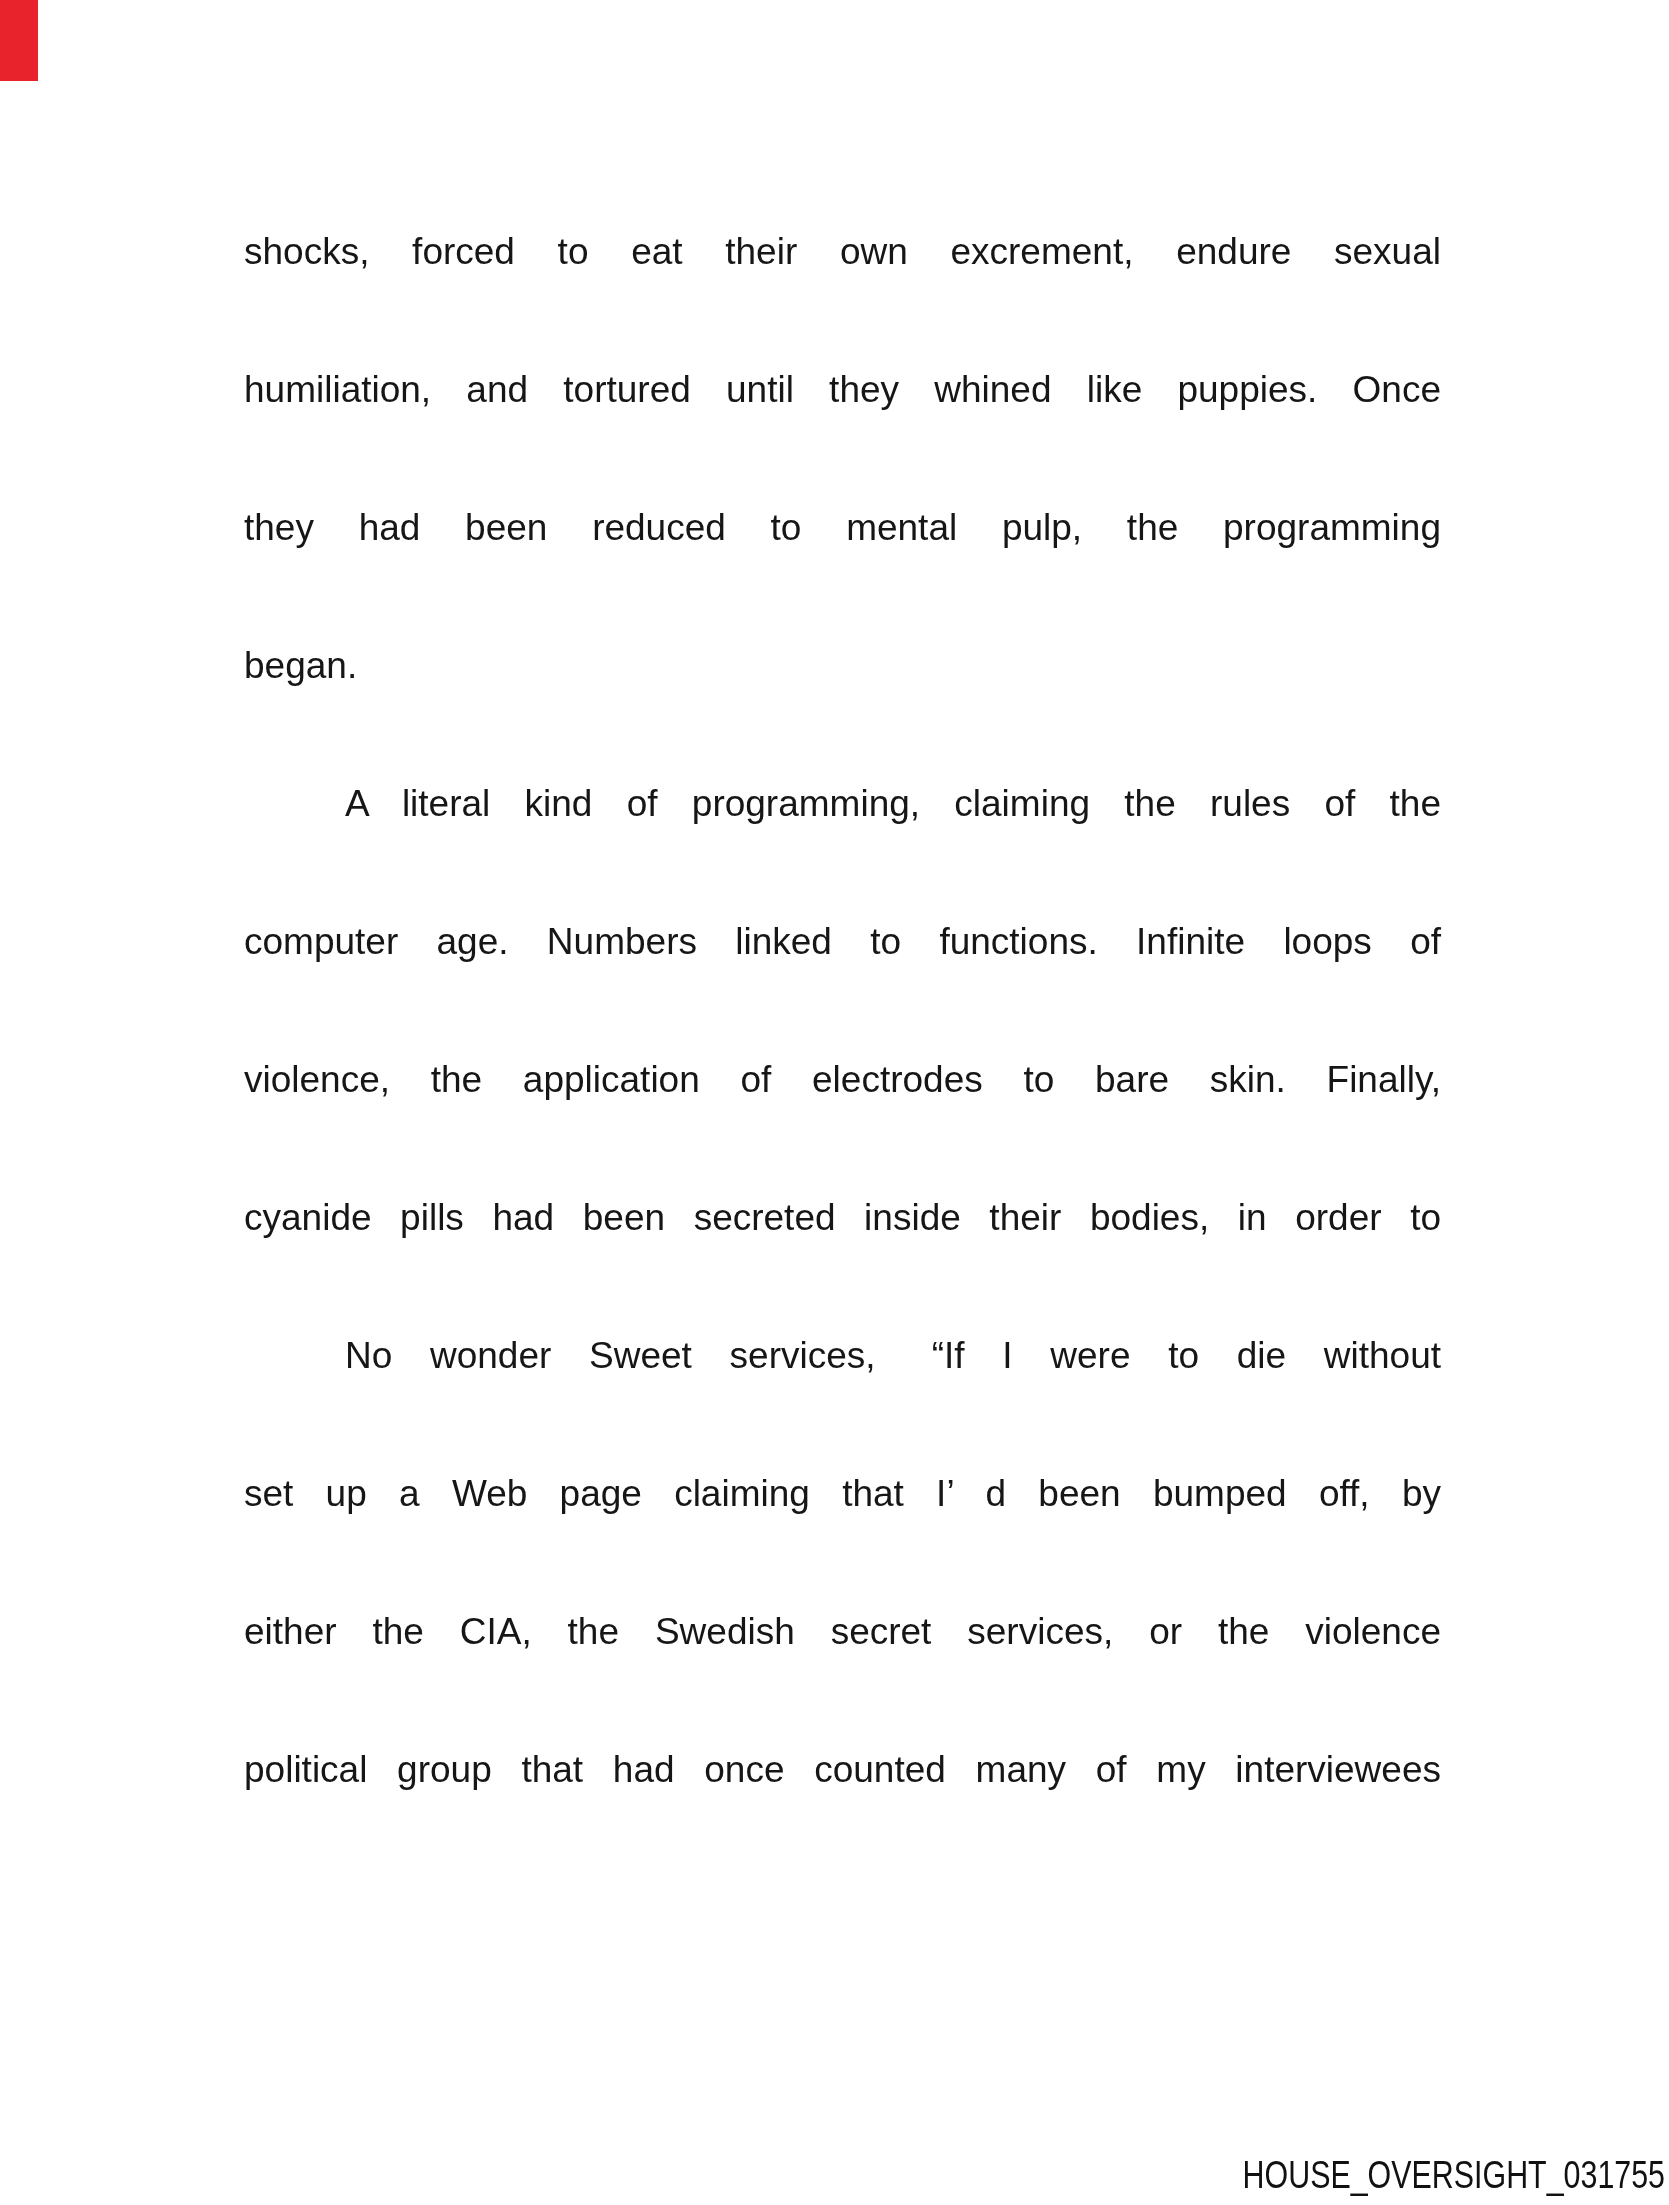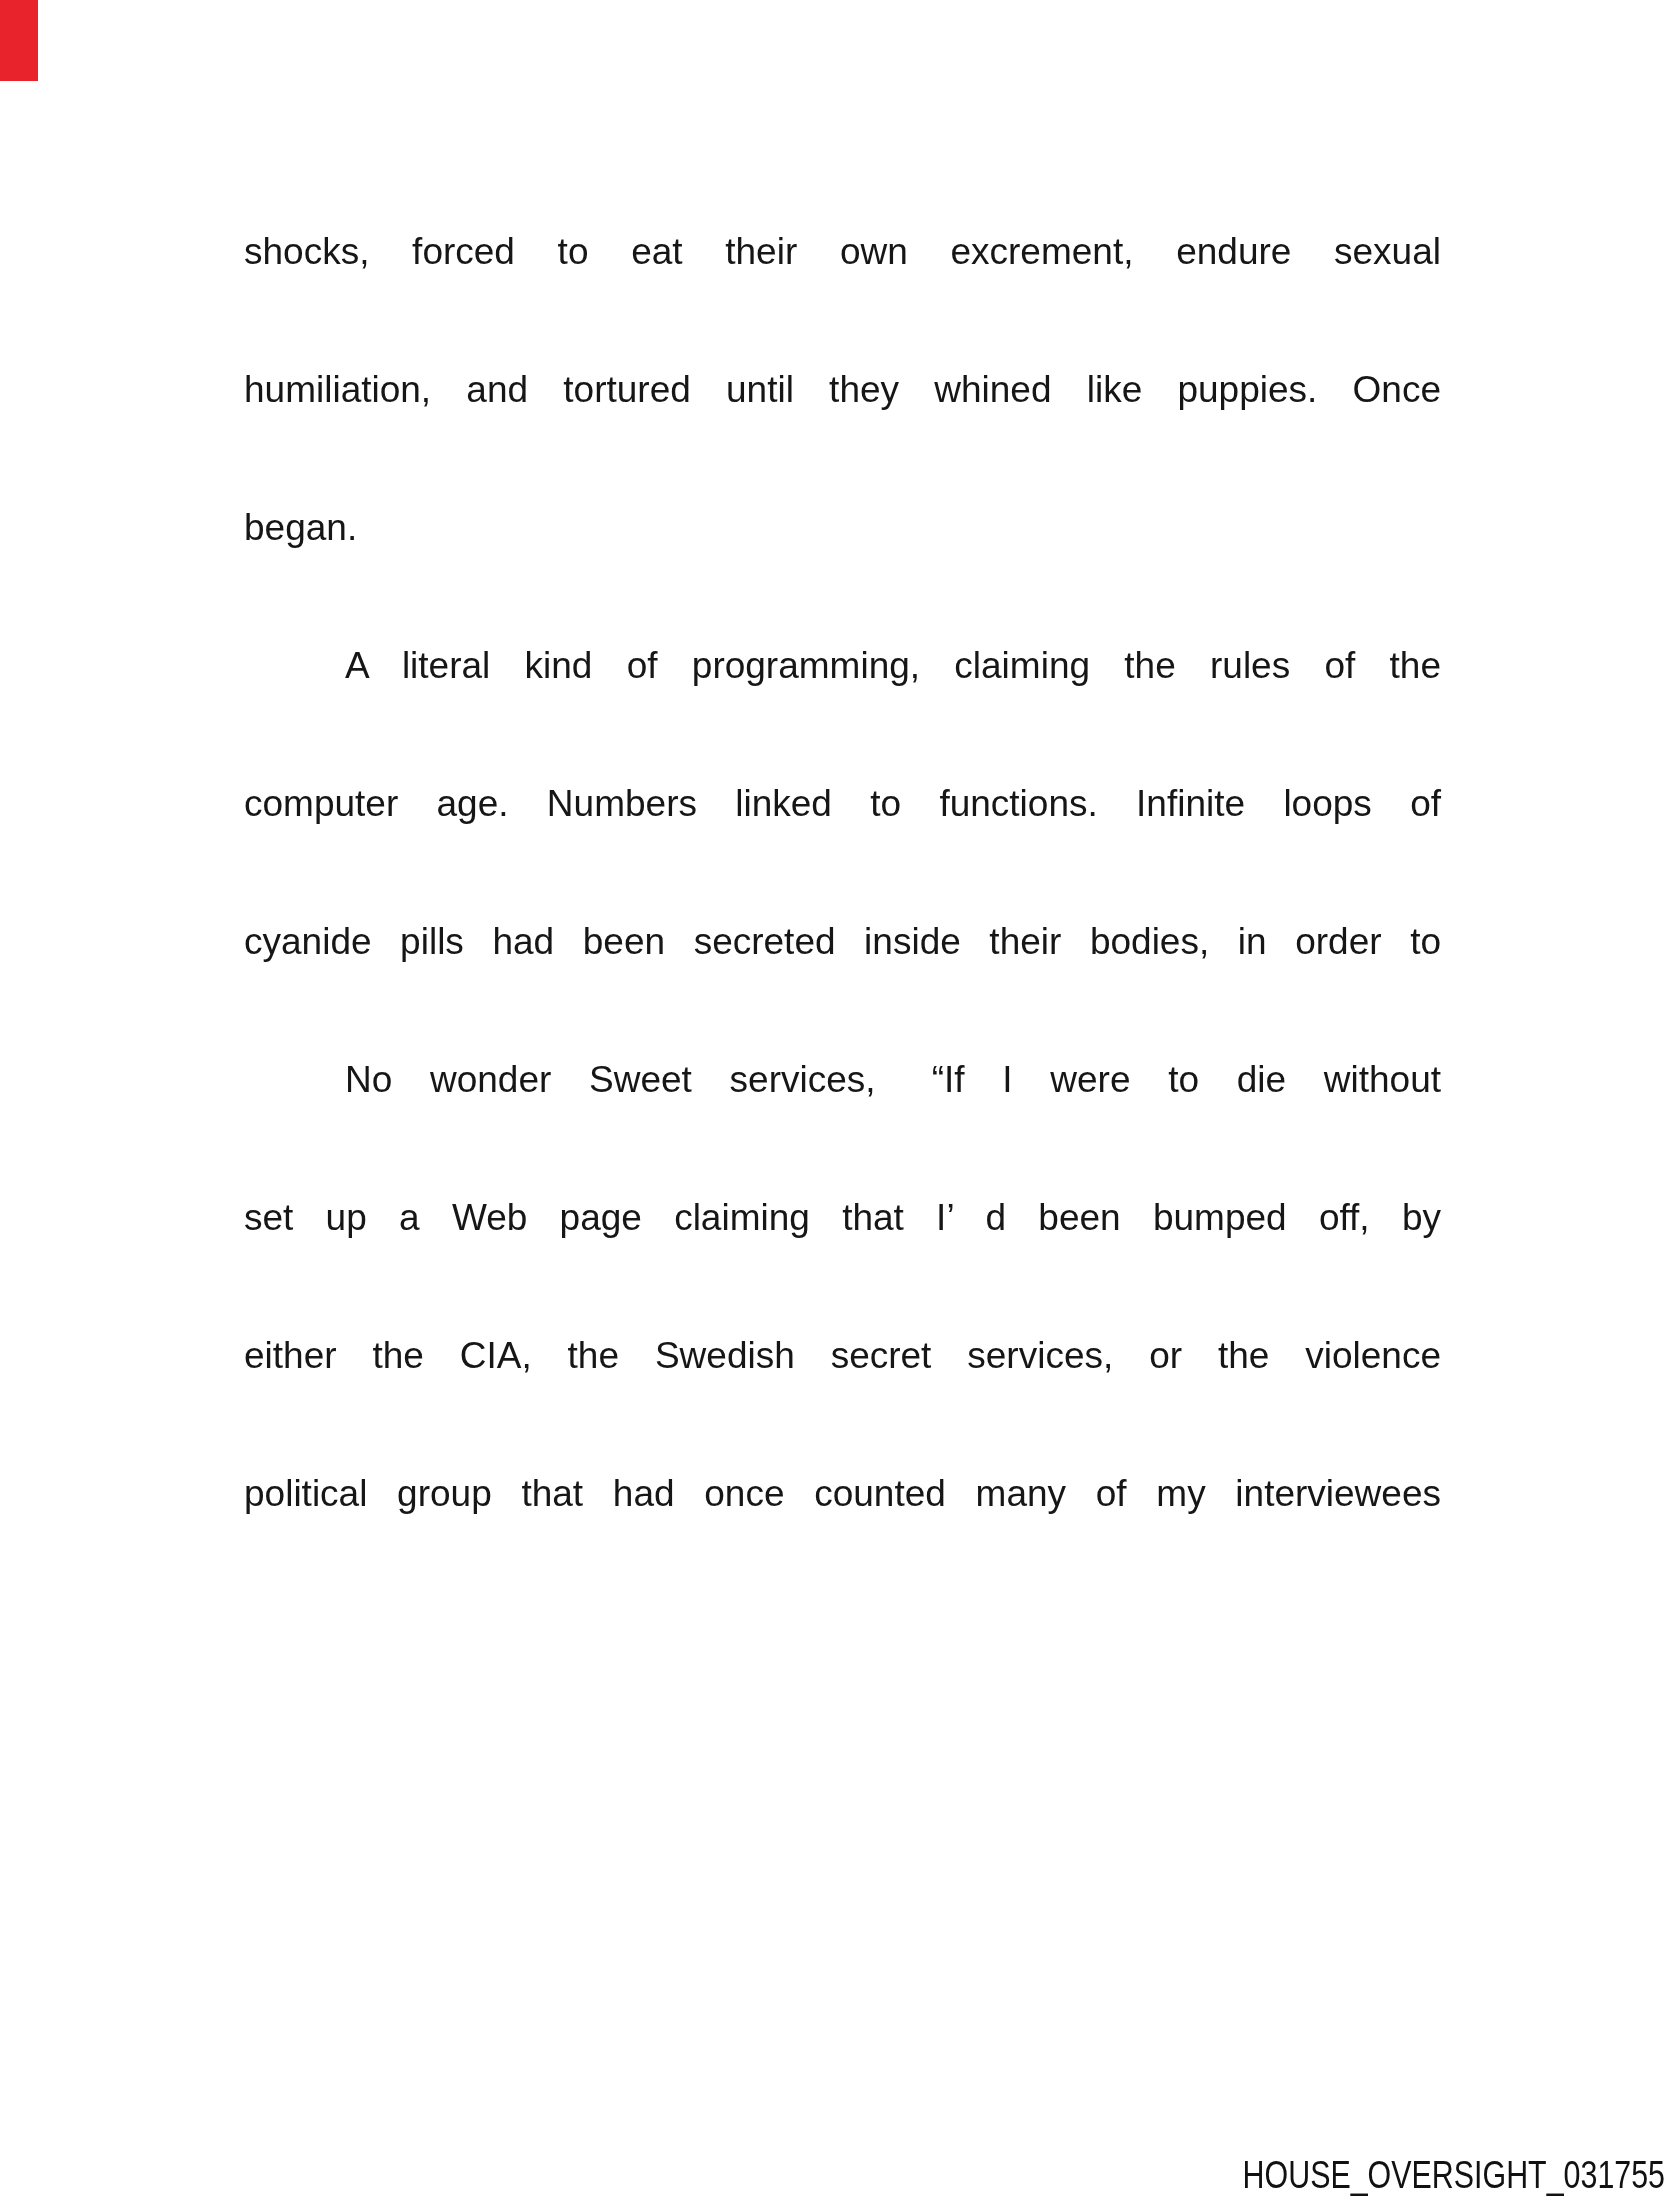--- a/index.html
+++ b/index.html
@@ -58,23 +58,25 @@
 </head>
 <body style="background: rgb(255, 255, 255);">
 
 <div class="page">
 
   <div class="corner-marker" style="background: rgb(232, 35, 43);"></div>
 
   <main class="text-block" style="color: rgb(22, 22, 22);">
     <p class="line">shocks, forced to eat their own excrement, endure sexual</p>
     <p class="line">humiliation, and tortured until they whined like puppies. Once</p>
+    <p class="line">they had been reduced to mental pulp, the programming</p>
     <p class="line plast">began.</p>
     <p class="line indent">A literal kind of programming, claiming the rules of the</p>
     <p class="line">computer age. Numbers linked to functions. Infinite loops of</p>
+    <p class="line">violence, the application of electrodes to bare skin. Finally,</p>
     <p class="line">cyanide pills had been secreted inside their bodies, in order to</p>
     <p class="line indent">No wonder Sweet services,  “If I were to die without</p>
     <p class="line">set up a Web page claiming that I’ d been bumped off, by</p>
     <p class="line">either the CIA, the Swedish secret services, or the violence</p>
     <p class="line">political group that had once counted many of my interviewees</p>
 
   </main>
 
   <div class="bates">HOUSE_OVERSIGHT_031755</div>
 

